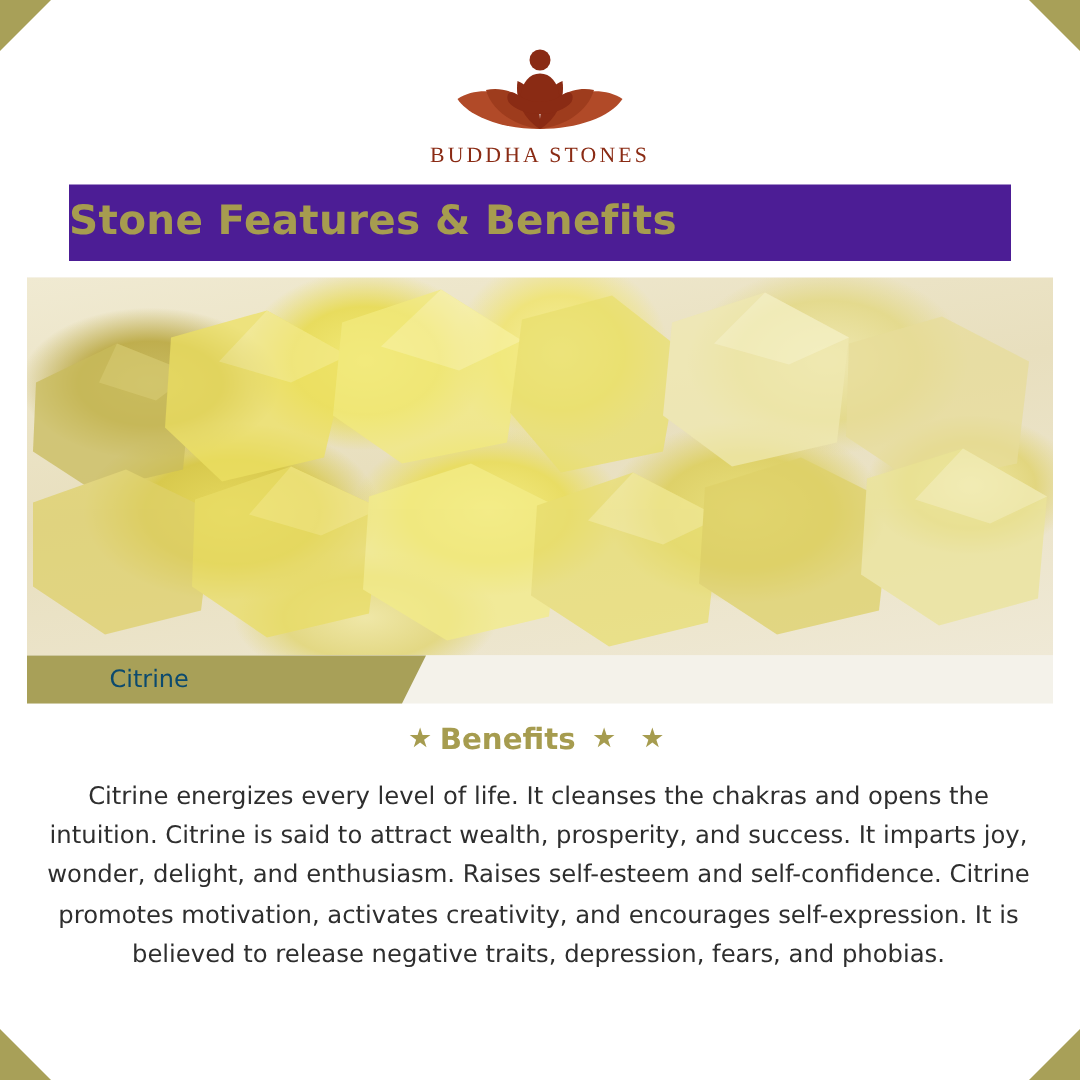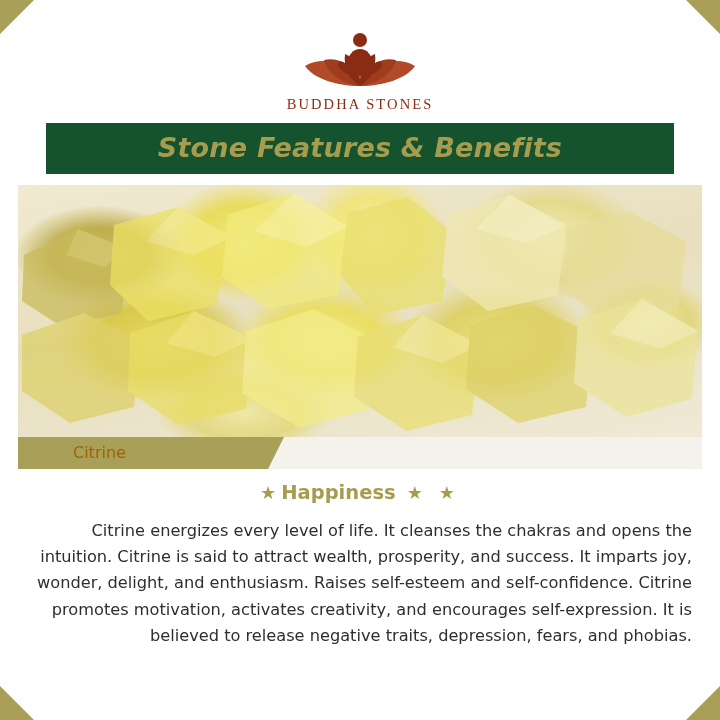--- a/index.html
+++ b/index.html
@@ -74,24 +74,23 @@
     font-size: 14.5px;
     letter-spacing: 2.1px;
     color: #8a2b14;
     font-family: "Liberation Serif", serif;
     font-weight: 400;
   }
 
   
   .title-band {
     margin: 10px 28px 0 28px;
-    background: #14532d;
-    text-align: center;
+    background: #4c1d95;
+    text-align: left;
     padding: 9px 0 11px 0;
-    font-style: italic;
   }
   .title-band h1 {
     margin: 0;
     font-size: 27px;
     font-weight: bold;
     color: #a69c4f;
     font-family: "DejaVu Sans", sans-serif;
     letter-spacing: 0.2px;
   }
 
@@ -148,21 +147,21 @@
     height: 0;
     border-style: solid;
     border-width: 32px 16px 0 0;
     border-color: #a8a058 transparent transparent transparent;
   }
   .stone-name {
     position: absolute;
     left: 55px;
     top: 0;
     line-height: 32px;
-    color: #a16207;
+    color: #0c4a6e;
     font-size: 16px;
     font-family: "DejaVu Sans", sans-serif;
   }
 
   
   .keywords {
     display: flex;
     justify-content: center;
     align-items: center;
     gap: 0px;
@@ -184,21 +183,21 @@
   }
   .kw:first-child .star { margin-left: 0; }
 
   
   .desc {
     margin: 6px 10px 0 8px;
     font-size: 16.2px;
     line-height: 1.62;
     color: #2e2e2e;
     font-family: "DejaVu Sans", sans-serif;
-    text-align: right;
+    text-align: center;
   }
 </style>
 </head>
 <body>
 
 <div class="page">
 
   <div class="corner corner-tl"></div>
   <div class="corner corner-tr"></div>
   <div class="corner corner-bl"></div>
@@ -255,21 +254,21 @@
     </div>
 
     <div class="name-bar">
       <div class="olive"></div>
       <div class="stone-name">Citrine</div>
     </div>
 
     <div class="keywords">
       <div class="kw">
         <span class="star">★</span>
-        <span>Happiness</span>
+        <span>Benefits</span>
       </div>
       <div class="kw">
         <span class="star">★</span>
       </div>
       <div class="kw">
         <span class="star">★</span>
       </div>
     </div>
 
     <p class="desc">Citrine energizes every level of life. It cleanses the chakras and opens the intuition. Citrine is said to attract wealth, prosperity, and success. It imparts joy, wonder, delight, and enthusiasm. Raises self-esteem and self-confidence. Citrine promotes motivation, activates creativity, and encourages self-expression. It is believed to release negative traits, depression, fears, and phobias.</p>

